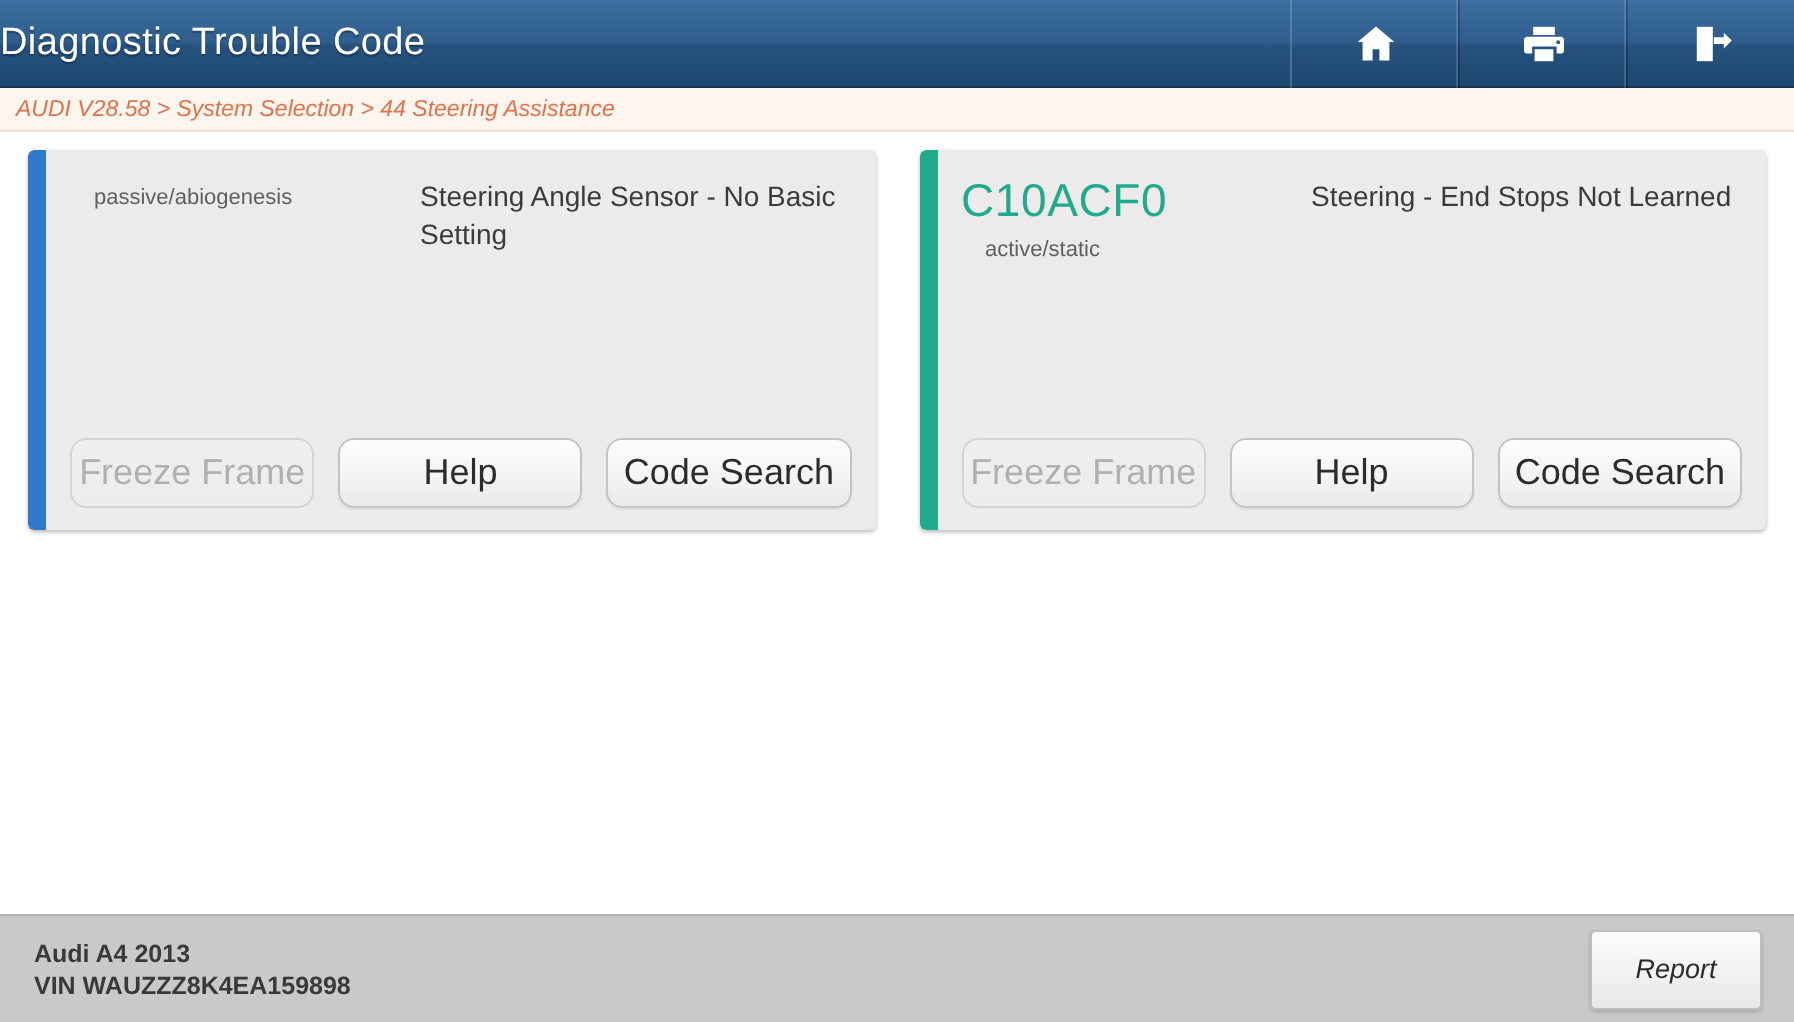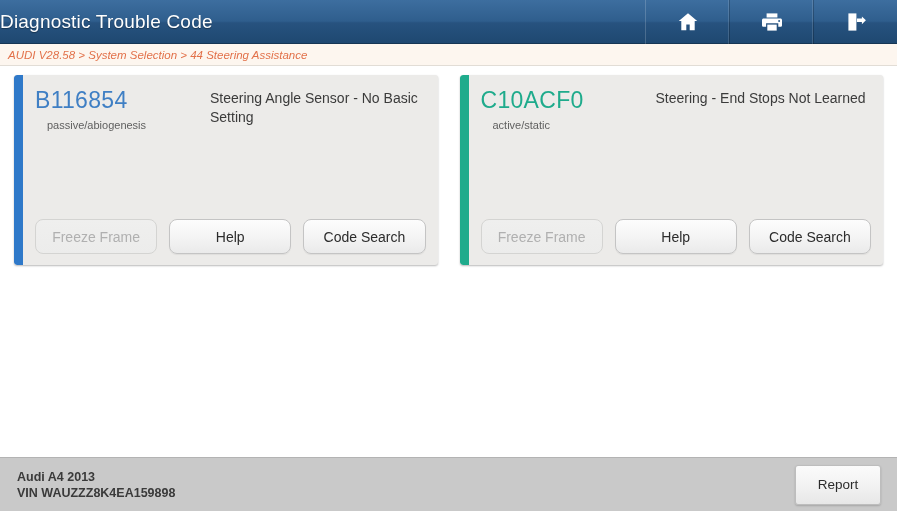--- a/index.html
+++ b/index.html
@@ -162,21 +162,21 @@
     gap: 12px;
     padding: 0 12px 11px 12px;
   }
   .card-btn {
     flex: 1 1 0;
     height: 33px;
     border: 1px solid #c4c4c4;
     border-radius: 8px;
     background: linear-gradient(to bottom, #fdfdfd 0%, #f4f4f4 52%, #eaeaea 100%);
     color: #2c2c2c;
-    font-size: 14px;
+    font-size: 18px;
     font-family: "Liberation Sans", sans-serif;
     display: flex;
     align-items: center;
     justify-content: center;
     cursor: pointer;
     box-shadow: 0 1px 1px rgba(0,0,0,0.06);
     white-space: nowrap;
   }
   .card-btn.disabled {
     color: #b0b0b0;
@@ -211,20 +211,21 @@
     border-radius: 3px;
     background: linear-gradient(to bottom, #fbfbfb 0%, #f2f2f2 52%, #e7e7e7 100%);
     color: #2c2c2c;
     font-size: 13.5px;
     font-family: "Liberation Sans", sans-serif;
     display: flex;
     align-items: center;
     justify-content: center;
     cursor: pointer;
     box-shadow: 0 1px 2px rgba(0,0,0,0.18);
+    font-style: italic;
   }
 </style>
 </head>
 <body>
 
 <div class="app">
 
   <div class="titlebar">
     <div class="title-text">Diagnostic Trouble Code</div>
     <div class="title-actions">
@@ -265,21 +266,20 @@
   </div>
 
   <div class="content">
     <div class="card-grid">
 
       <div class="dtc-card">
         <div class="accent blue"></div>
         <div class="card-inner">
           <div class="card-top">
             <div class="code-col">
-              <div class="dtc-code blue">B116854</div>
               <div class="dtc-status">passive/abiogenesis</div>
             </div>
             <div class="dtc-desc">Steering Angle Sensor - No Basic Setting</div>
           </div>
           <div class="card-buttons">
             <div class="card-btn disabled">Freeze Frame</div>
             <div class="card-btn">Help</div>
             <div class="card-btn">Code Search</div>
           </div>
         </div>

